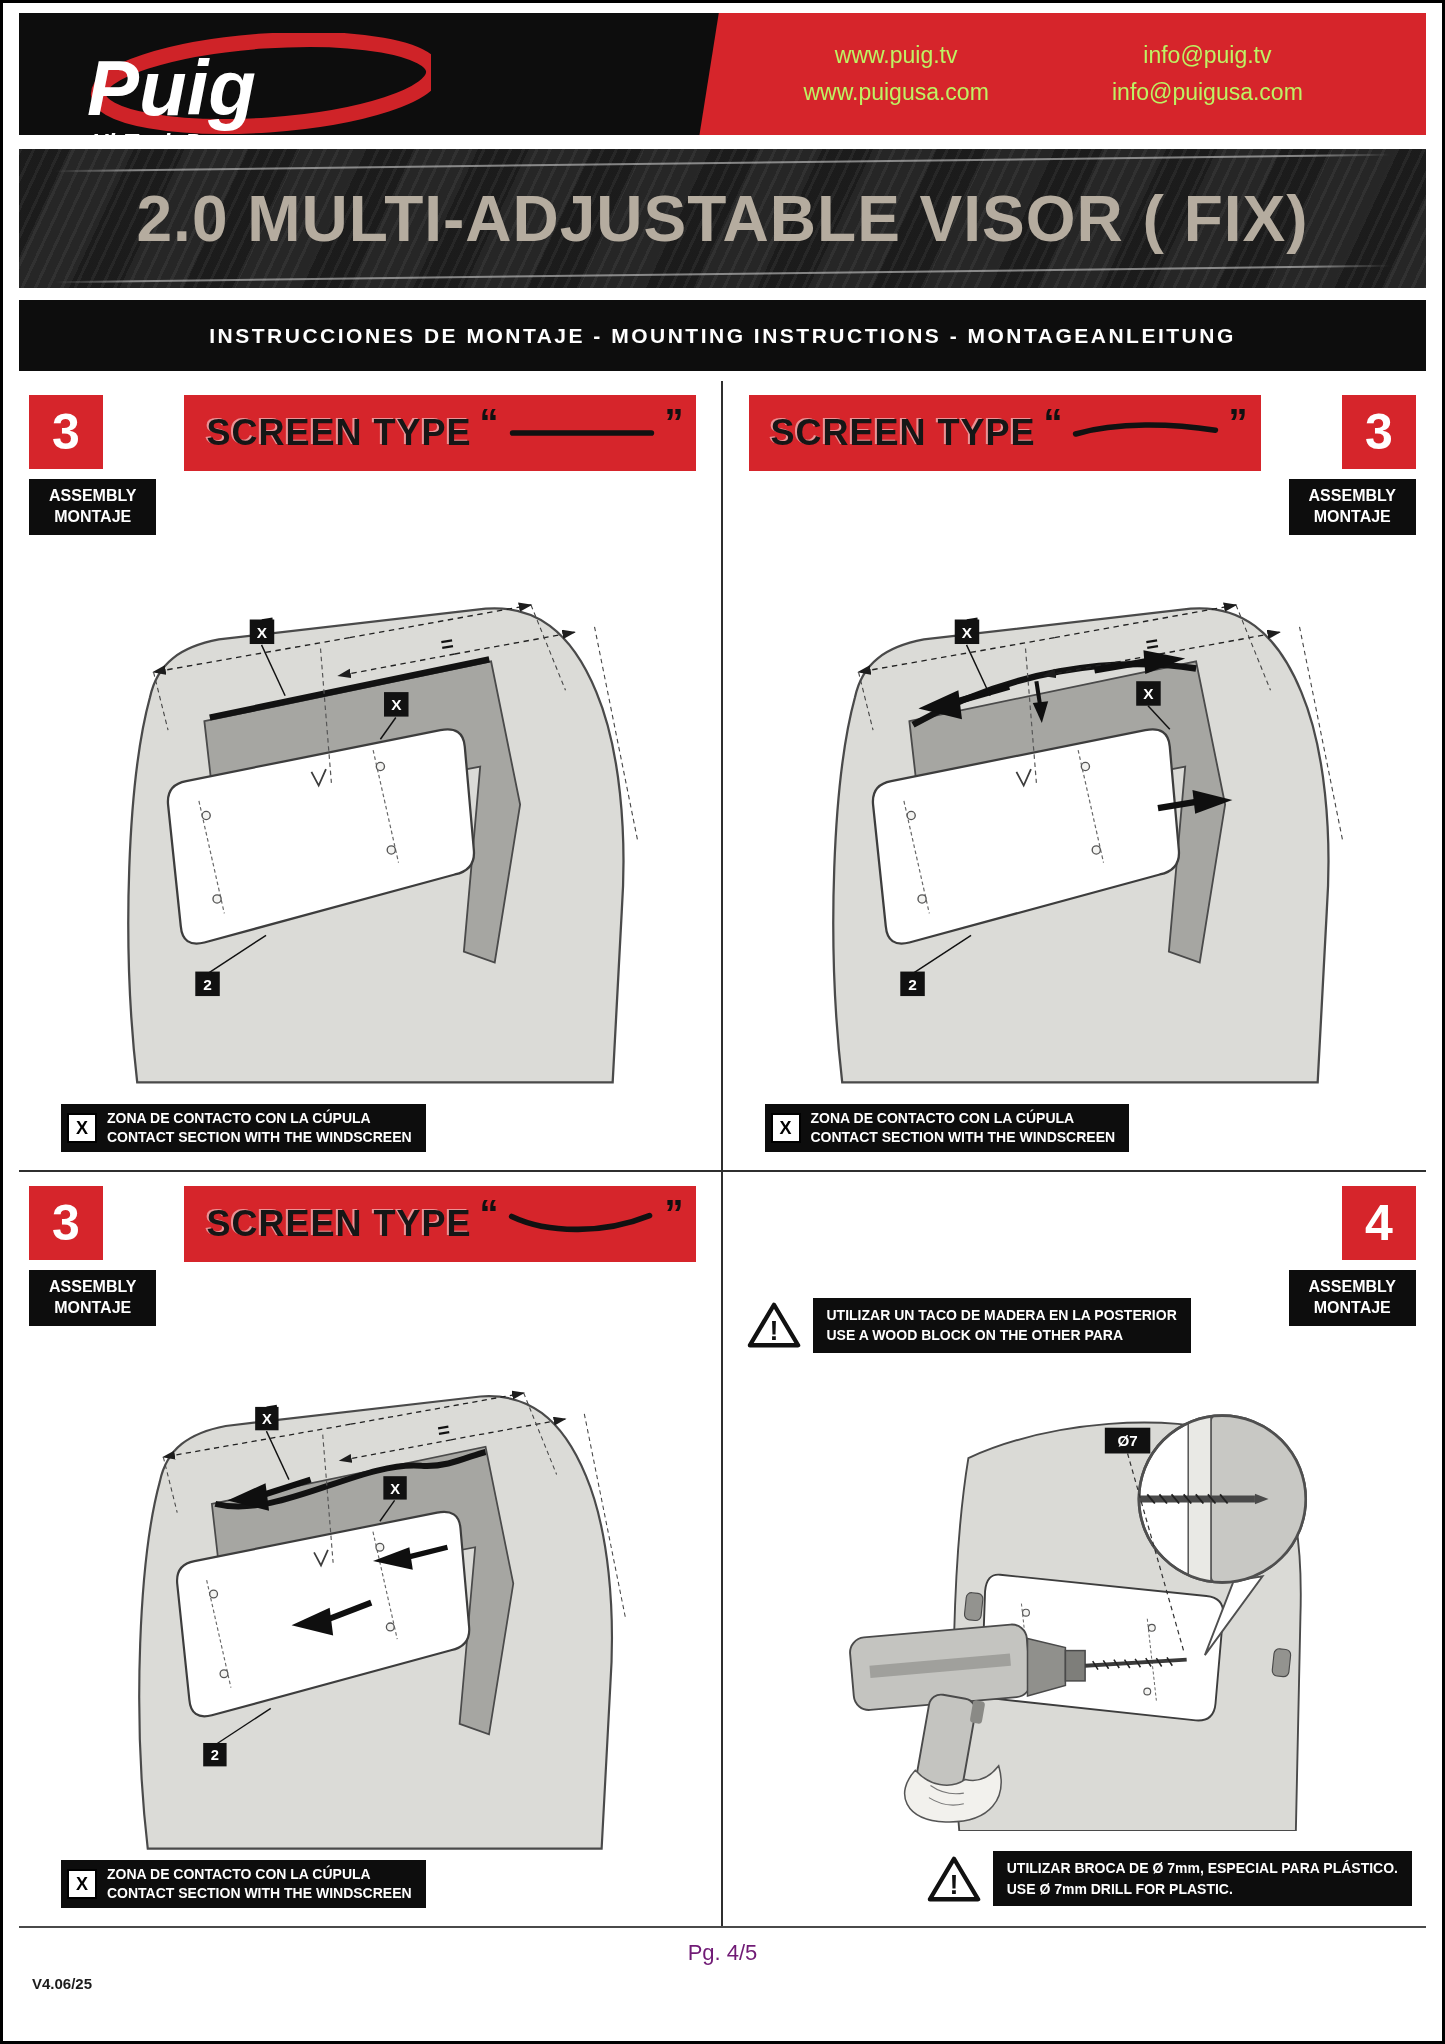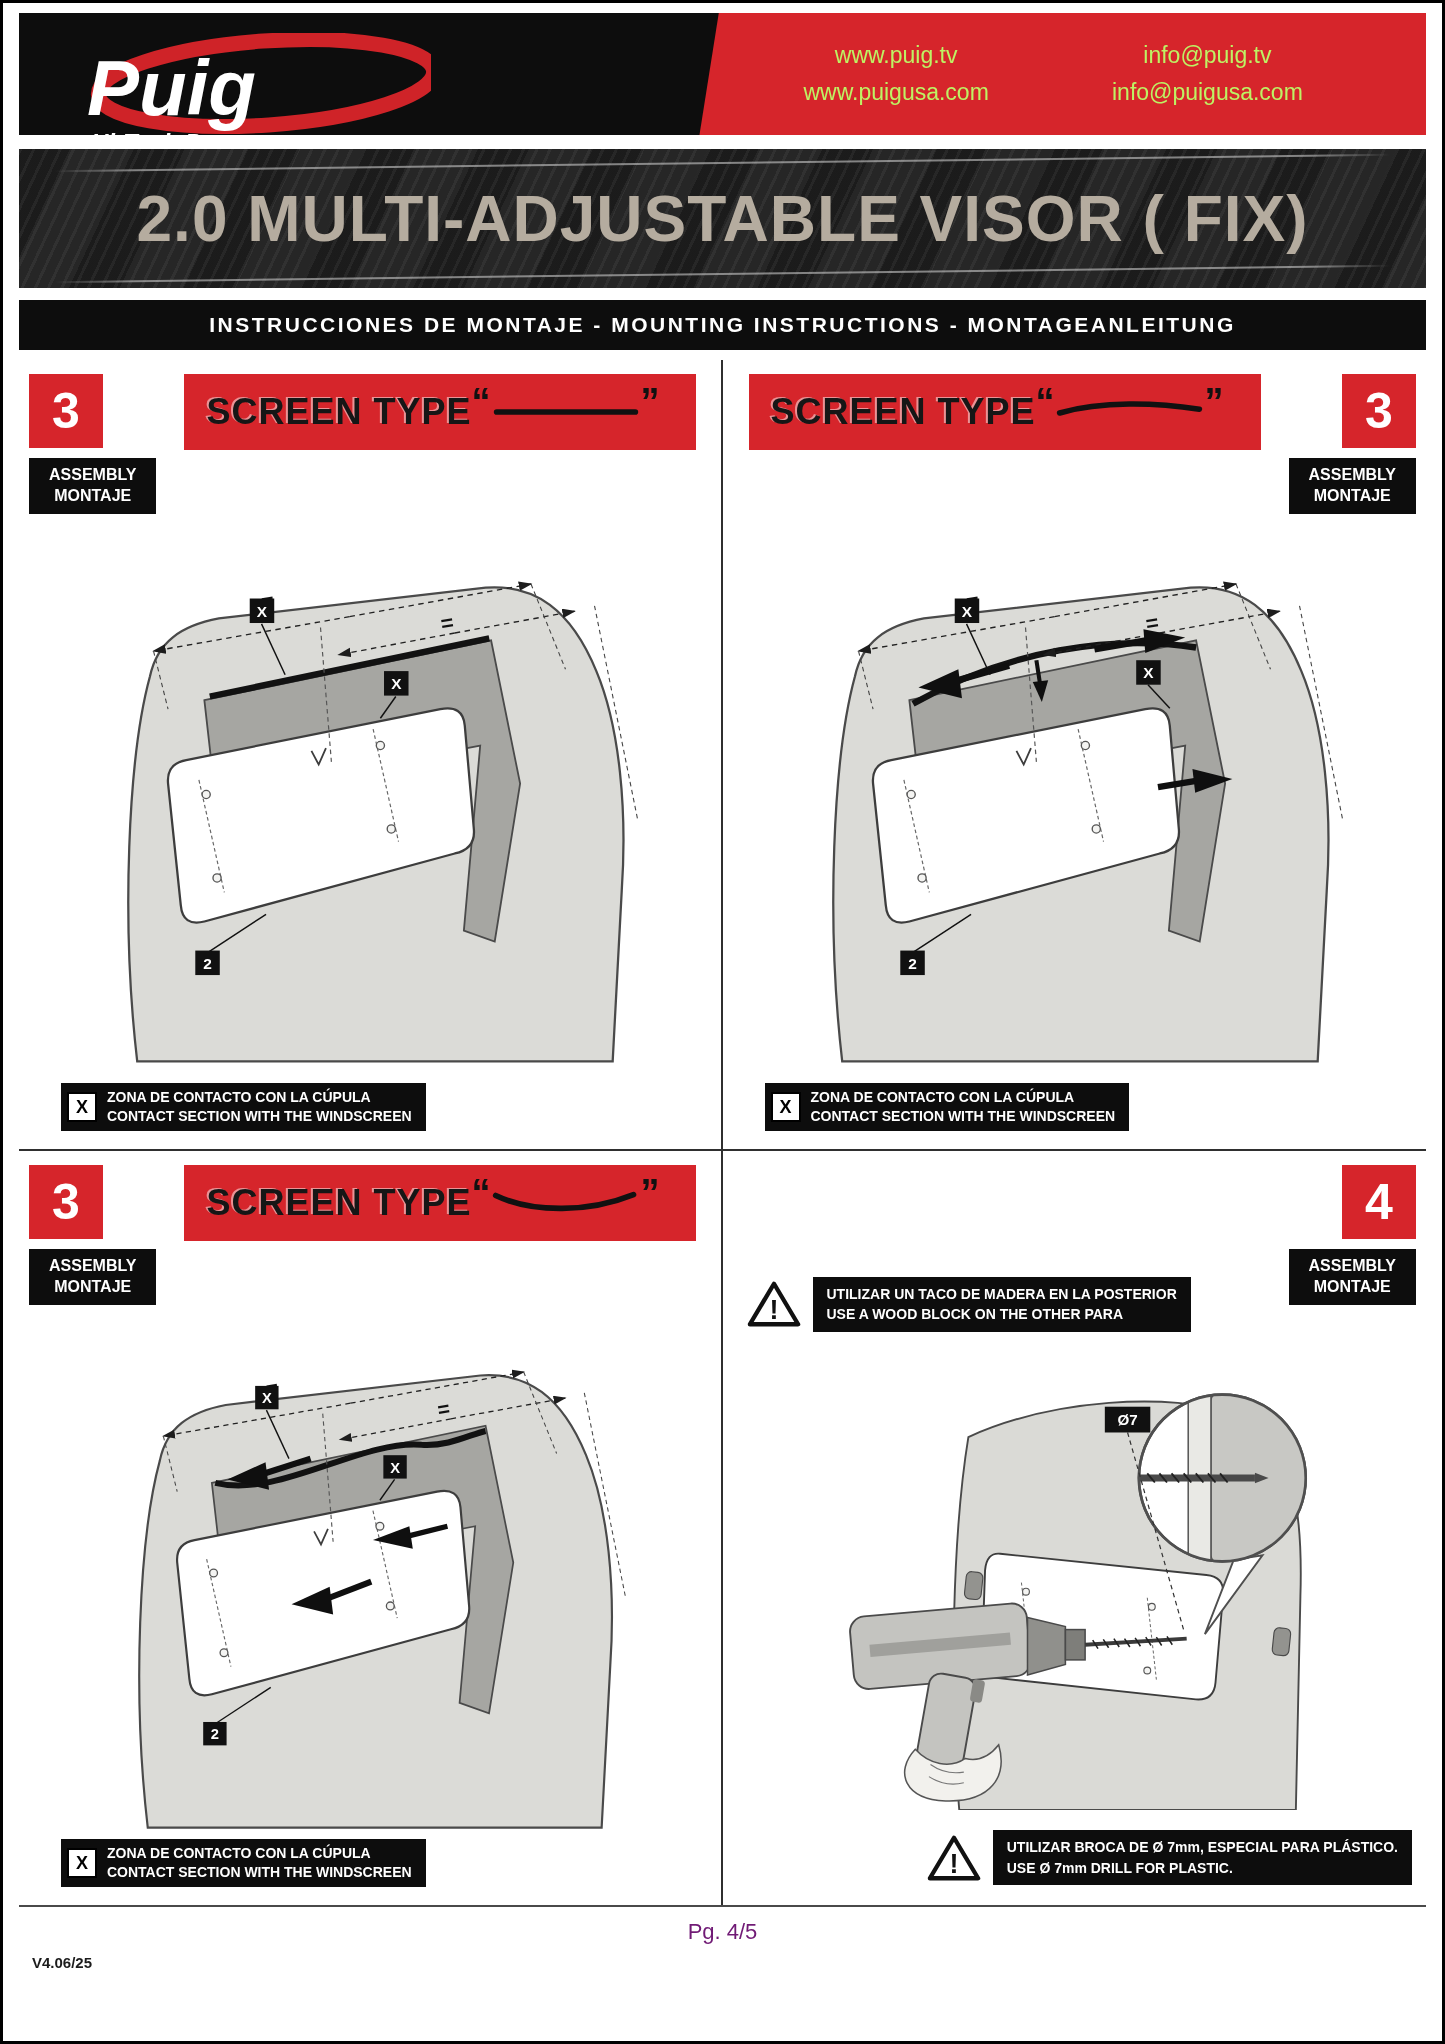--- a/index.html
+++ b/index.html
@@ -28,39 +28,39 @@
       #262626;
     display:flex; align-items:center; justify-content:center; }
   .title-banner::before, .title-banner::after { content:""; position:absolute; left:36px; right:36px;
       height:2px; background:linear-gradient(90deg, transparent, #d8d8d8 6%, #d8d8d8 94%, transparent);
       transform:skewY(-0.7deg); opacity:.55; }
   .title-banner::before { top:13px; }
   .title-banner::after  { bottom:13px; }
   .title-banner h1 { color:var(--banner-text); font-size:64px; font-weight:bold; letter-spacing:1px; white-space:nowrap; }
 
   
-  .subtitle-bar { margin-top:12px; height:50px; background:var(--ink); color:#fff; display:flex;
+  .subtitle-bar { margin-top:12px; height:71px; background:var(--ink); color:#fff; display:flex;
                   align-items:center; justify-content:center; font-weight:bold; font-size:21px;
                   letter-spacing:2.5px; white-space:nowrap; }
 
   
   .grid { margin-top:10px; display:grid; grid-template-columns:1fr 1fr; grid-template-rows:791px 754px; }
   .panel { position:relative; padding:14px 10px; }
   .panel.tl, .panel.bl { border-right:2px solid #2f2f2f; }
   .panel.tl, .panel.tr { border-bottom:2px solid #2f2f2f; }
 
   .panel-head { display:flex; align-items:flex-start; }
   .step-col { display:flex; flex-direction:column; gap:10px; align-items:flex-start; }
   .step-col.right { align-items:flex-end; margin-left:auto; }
   .step-box { width:74px; height:74px; background:var(--red); color:#fff; font-size:50px;
               font-weight:bold; display:flex; align-items:center; justify-content:center; }
   .assembly-box { background:var(--ink); color:#fff; font-weight:bold; font-size:16px;
                   text-align:center; padding:7px 20px; line-height:1.3; }
   .screen-banner { height:76px; width:512px; background:var(--red); display:flex; align-items:center;
-                   padding:0 22px; margin-left:28px; flex:0 0 auto; }
+                   padding:0 22px; gap:8px; margin-left:28px; flex:0 0 auto; }
   .tr .screen-banner { margin-left:16px; }
   .st-text { font-size:36px; font-weight:bold; color:#161616; letter-spacing:1px;
              text-shadow:-2px -1px 0 rgba(255,255,255,0.5); white-space:nowrap; }
   .quote { font-size:38px; font-weight:bold; color:#111; transform:translateY(-10px); }
   .shape-glyph { width:150px; height:32px; flex:0 0 auto; }
 
   .illus { display:block; margin:8px auto 0; }
 
   .contact-note { position:absolute; left:42px; bottom:18px; display:flex; align-items:center;
                   gap:10px; background:var(--ink); padding:5px 14px 5px 6px; }

